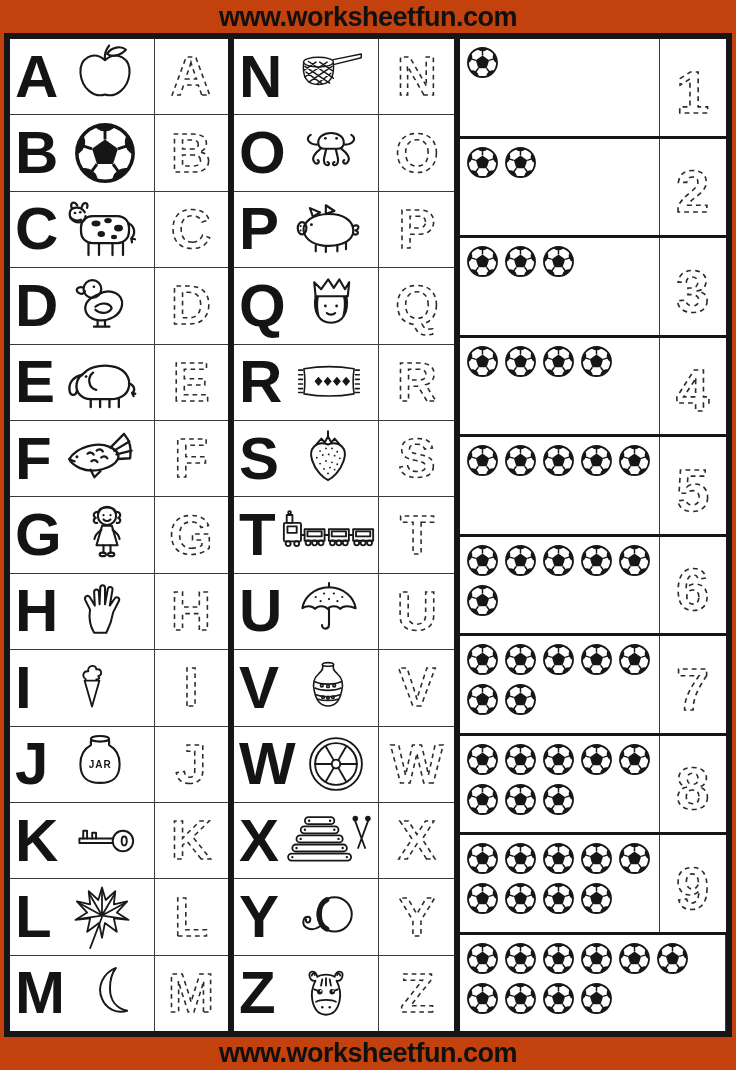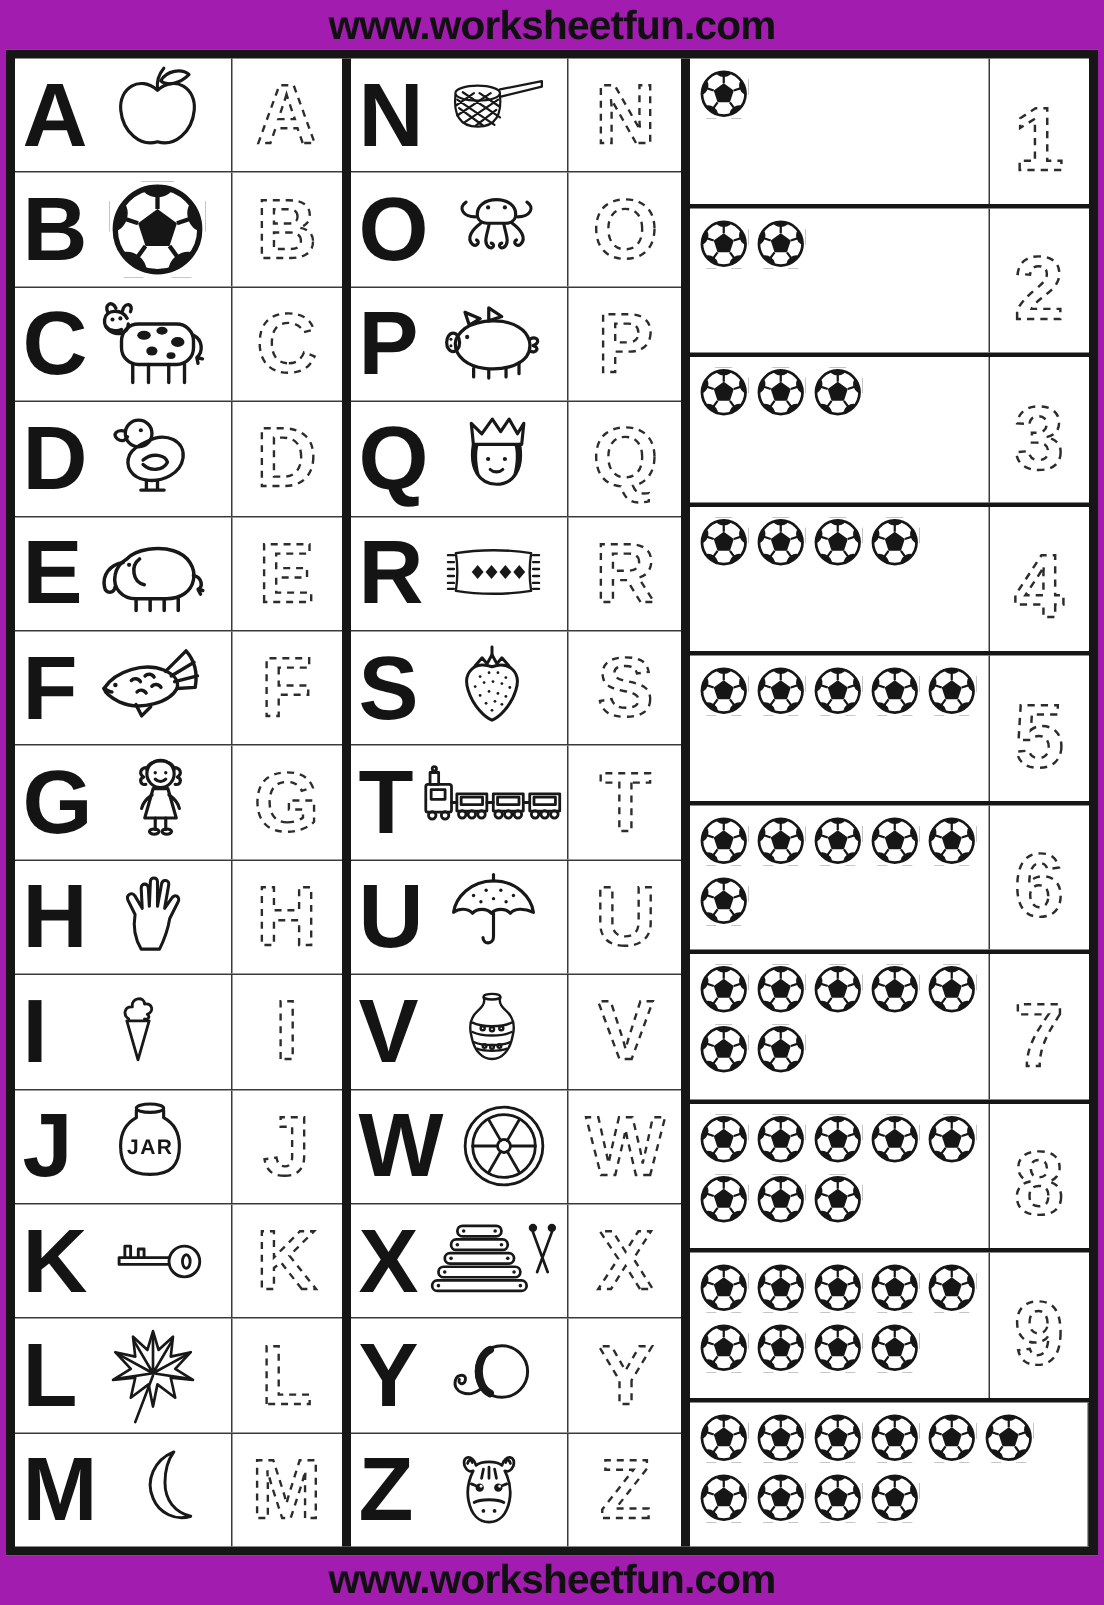--- a/index.html
+++ b/index.html
@@ -1,16 +1,16 @@
 <!DOCTYPE html>
 <html><head>
 <meta charset="utf-8">
 <style>
   html,body{margin:0;padding:0;background:#fff;}
-  .page{position:relative;width:736px;height:1070px;background:#a21caf;overflow:hidden;
+  .page{position:relative;width:736px;height:1070px;background:#c2410c;overflow:hidden;
         font-family:"Liberation Sans",sans-serif;color:#161616;}
   .site-header{position:absolute;top:2px;left:0;width:736px;text-align:center;
         font-size:27px;font-weight:bold;color:#101010;letter-spacing:-0.5px;}
   .site-footer{position:absolute;bottom:1px;left:0;width:736px;text-align:center;
         font-size:27px;font-weight:bold;color:#101010;letter-spacing:-0.5px;}
   .sheet{position:absolute;left:4px;top:33px;width:728px;height:1004px;box-sizing:border-box;
         border:6px solid #161616;background:#fff;display:flex;}
   .section-divider{width:6px;background:#161616;flex:0 0 auto;}
   .col{display:flex;flex-direction:column;min-width:0;}
   .col-a{width:218px;} .col-b{width:220px;} .col-n{flex:1;}
@@ -28,21 +28,21 @@
   text.tracenum{font-size:62px;}
   .cell-balls{flex:1;display:flex;flex-wrap:wrap;align-content:flex-start;gap:7px 5px;
         padding:7px 6px;border-right:1.7px solid #3a3a3a;min-width:0;}
   .ball{width:33px;height:33px;flex:0 0 auto;}
   .cell-tracenum{width:66px;flex:0 0 auto;display:flex;align-items:center;justify-content:center;}
   .pic{fill:none;stroke:#181818;stroke-width:3;stroke-linecap:round;stroke-linejoin:round;}
   .pic .f{fill:#181818;stroke:none;}
   .pic .fw{fill:#fff;stroke:none;}
   .pic .thick{stroke-width:8;}
   .jar-label{position:absolute;top:50%;left:50%;transform:translate(-50%,-48%);
-        font-size:14px;font-weight:bold;letter-spacing:1px;color:#161616;}
+        font-size:10px;font-weight:bold;letter-spacing:1px;color:#161616;}
 </style>
 </head>
 <body>
 
 <svg width="0" height="0" style="position:absolute" aria-hidden="true">
   <defs>
     <g id="soccer">
       <circle cx="20" cy="20" r="17.6" fill="#fff" stroke="none"></circle>
       <polygon points="20,11.5 28.1,17.4 25,26.9 15,26.9 11.9,17.4" fill="#161616"></polygon>
       <path d="M20 11.5 L20 2 M28.1 17.4 L37.1 14.4 M25 26.9 L30.6 34.6 M15 26.9 L9.4 34.6 M11.9 17.4 L2.9 14.4" stroke="#161616" stroke-width="1.8" fill="none"></path>

